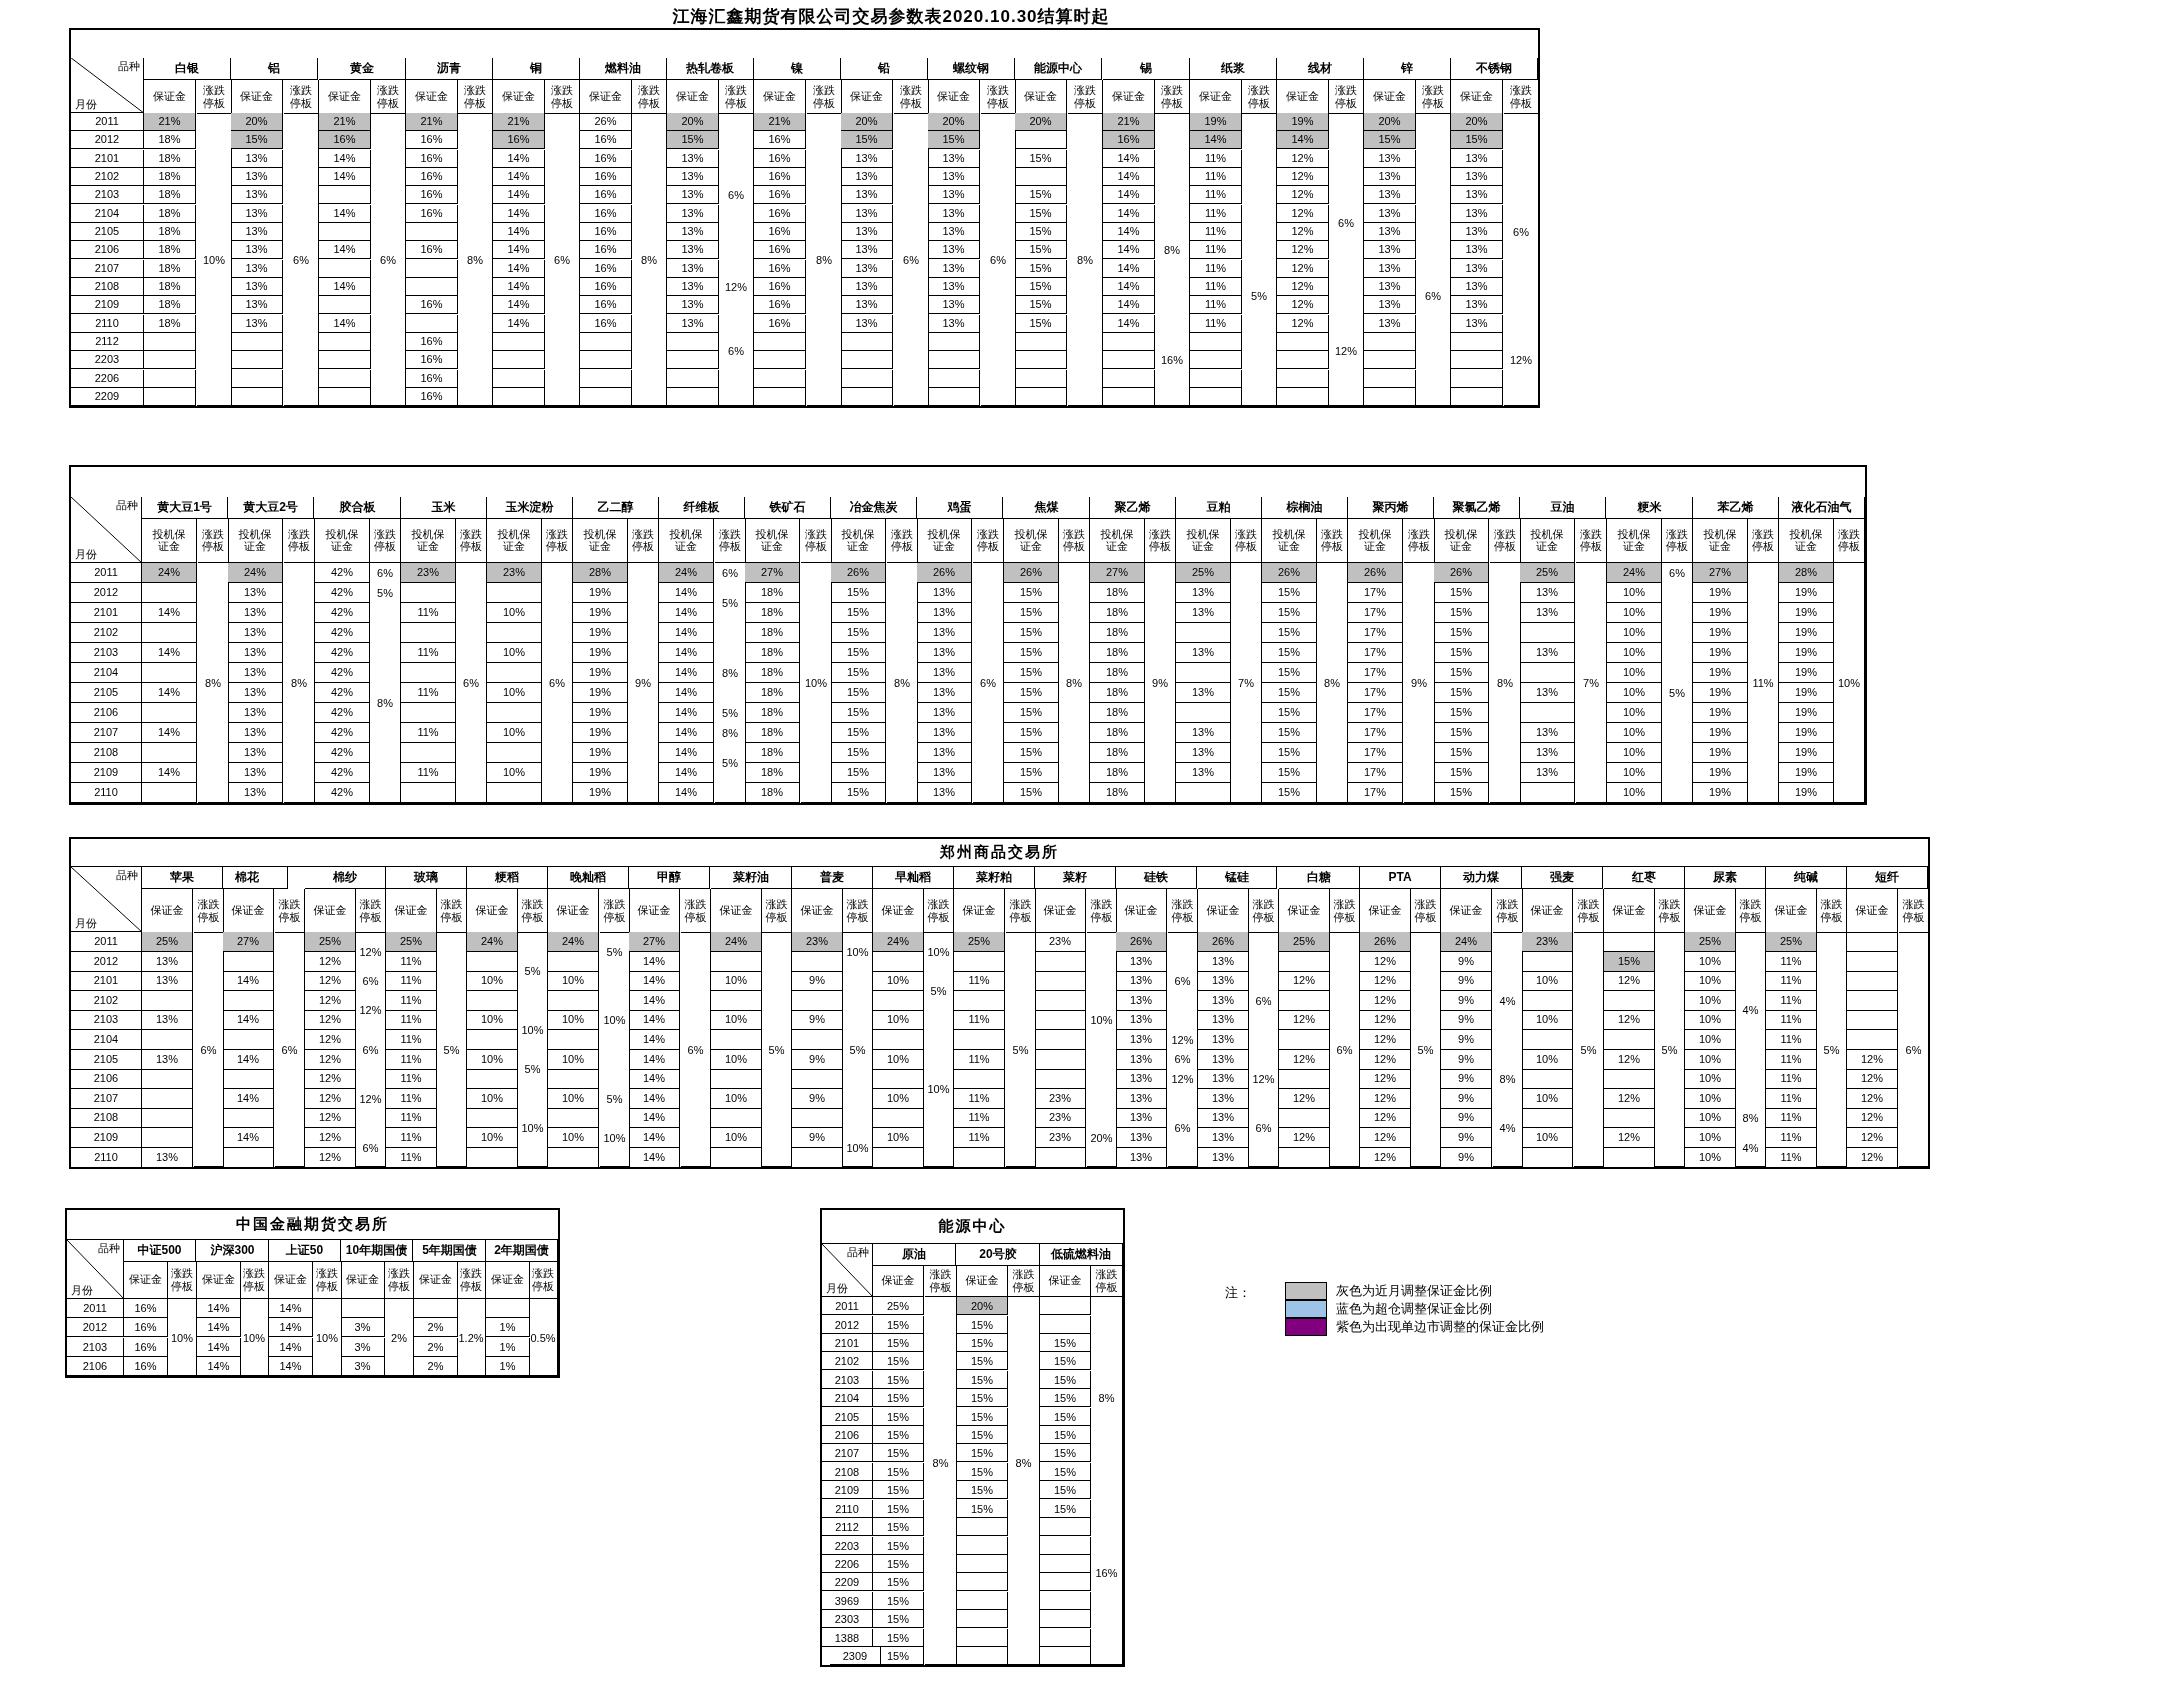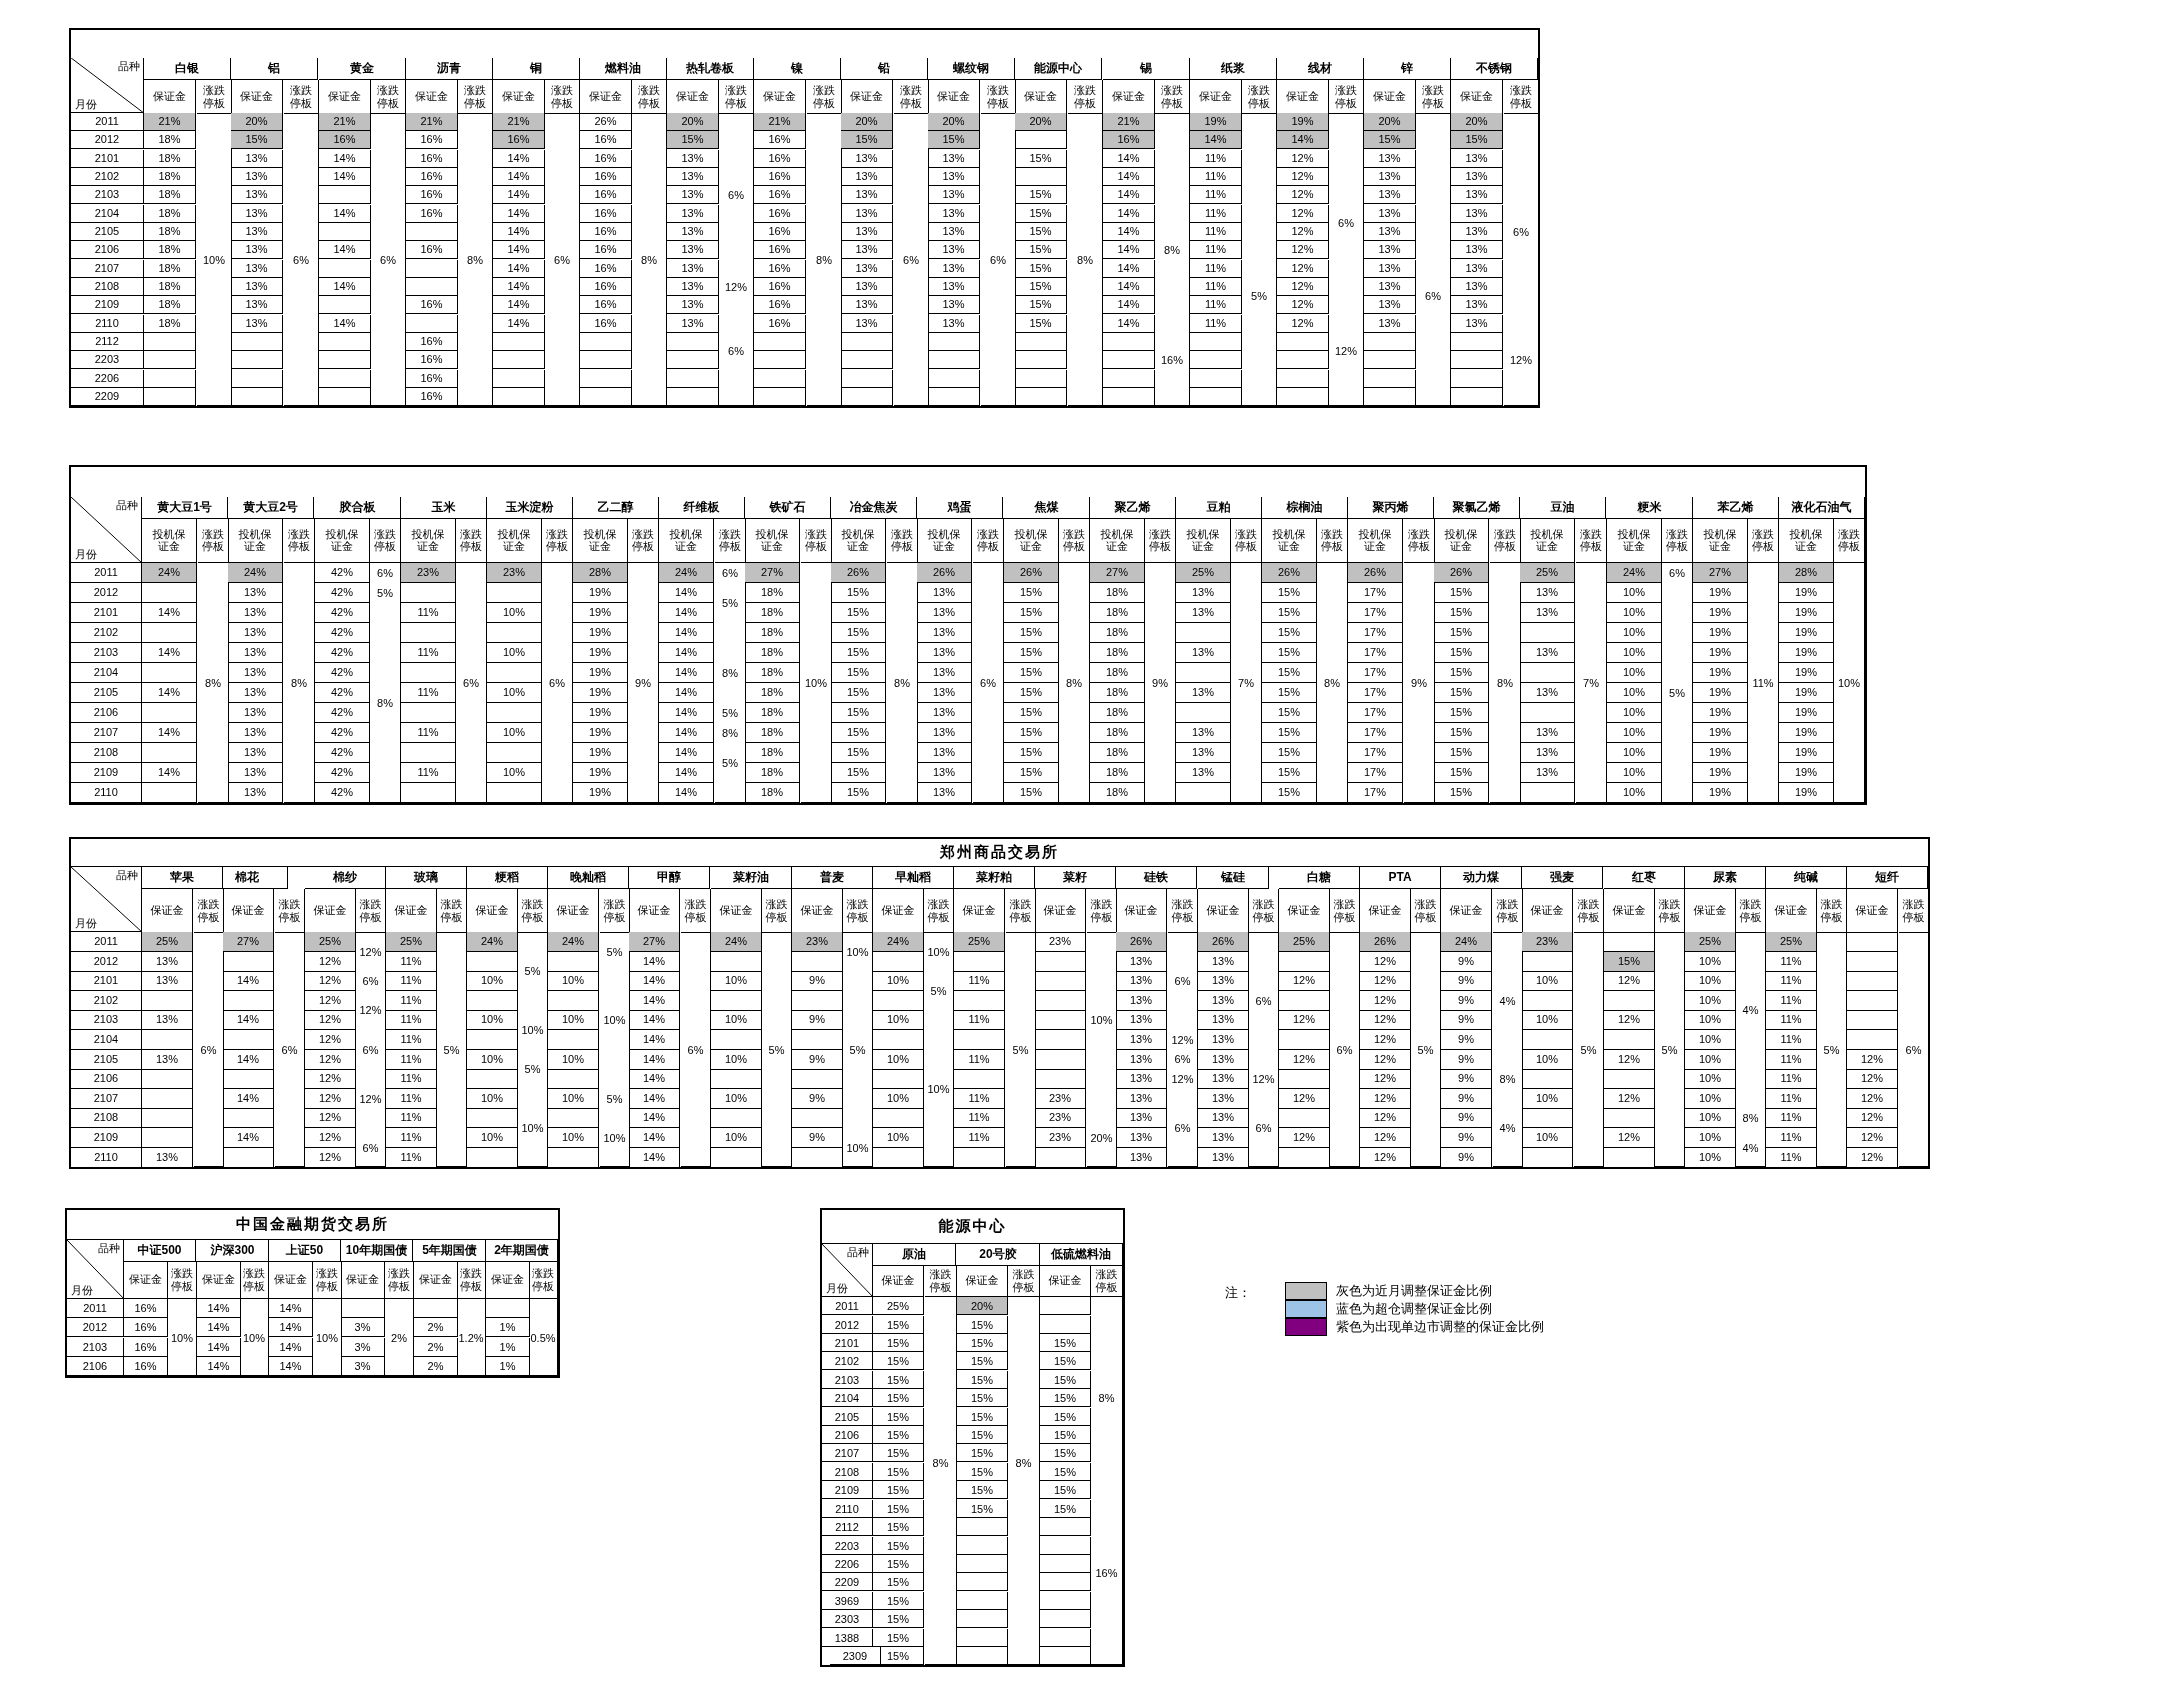--- a/index.html
+++ b/index.html
@@ -26,20 +26,21 @@
   .legend-note{font-size:13px;margin-right:34px;margin-top:2px;}
   .legend-items{display:flex;flex-direction:column;}
   .legend-item{display:flex;align-items:center;height:18px;}
   .legend-swatch{width:42px;height:18px;border:1px solid #000;margin-right:9px;box-sizing:border-box;margin-top:-1px;}
   .legend-label{font-size:13px;}
 </style>
 </head>
 <body>
 
 <div id="canvas">
+  <div class="main-title">江海汇鑫期货有限公司交易参数表2020.10.30结算时起</div>
 
   <div id="t-shfe" class="xtable" style="left: 69px; top: 28px; width: 1467px; height: 376px;">
       <div class="c corner" style="left: 0px; top: 28px; width: 73px; height: 55px;"><svg width="73" height="55" viewBox="0 0 74 56">
           <line x1="0" y1="0" x2="74" y2="56" stroke="#000" stroke-width="1"></line>
         </svg><span class="ctop">品种</span><span class="cbot">月份</span></div>
       <div class="c ph" style="left: 73px; top: 28px; width: 87px; height: 22px;">白银</div>
       <div class="c sm" style="left: 73px; top: 50px; width: 52px; height: 34px;"><span>保证金</span></div>
       <div class="c sl" style="left: 126px; top: 50px; width: 35px; height: 34px;"><span>涨跌停板</span></div>
       <div class="c mv g" style="left: 73px; top: 83px; width: 52px; height: 18.3px;">21%</div>
       <div class="c mv" style="left: 73px; top: 101px; width: 52px; height: 18.3px;">18%</div>
@@ -918,21 +919,21 @@
       <div class="c mv" style="left: 1045px; top: 152px; width: 51px; height: 19.6px;">13%</div>
       <div class="c mv" style="left: 1045px; top: 171px; width: 51px; height: 19.6px;">13%</div>
       <div class="c mv" style="left: 1045px; top: 191px; width: 51px; height: 19.6px;">13%</div>
       <div class="c mv" style="left: 1045px; top: 211px; width: 51px; height: 19.6px;">13%</div>
       <div class="c mv" style="left: 1045px; top: 230px; width: 51px; height: 19.6px;">13%</div>
       <div class="c mv" style="left: 1045px; top: 250px; width: 51px; height: 19.6px;">13%</div>
       <div class="c mv" style="left: 1045px; top: 269px; width: 51px; height: 19.6px;">13%</div>
       <div class="c mv" style="left: 1045px; top: 289px; width: 51px; height: 19.6px;">13%</div>
       <div class="c mv" style="left: 1045px; top: 309px; width: 51px; height: 19.6px;">13%</div>
       <div class="c lcell" style="left: 1097px; top: 93px; width: 30px; height: 235px;"><div class="lv" style="top: 49px;">6%</div><div class="lv" style="top: 108px;">12%</div><div class="lv" style="top: 127px;">6%</div><div class="lv" style="top: 147px;">12%</div><div class="lv" style="top: 196px;">6%</div></div>
-      <div class="c ph" style="left: 1127px; top: 28px; width: 71px; height: 22px;">锰硅</div>
+      <div class="c ph" style="left: 1127px; top: 28px; width: 79px; height: 22px;">锰硅</div>
       <div class="c sm" style="left: 1127px; top: 50px; width: 51px; height: 44px;"><span>保证金</span></div>
       <div class="c sl" style="left: 1178px; top: 50px; width: 30px; height: 44px;"><span>涨跌停板</span></div>
       <div class="c mv g" style="left: 1127px; top: 93px; width: 51px; height: 19.6px;">26%</div>
       <div class="c mv" style="left: 1127px; top: 113px; width: 51px; height: 19.6px;">13%</div>
       <div class="c mv" style="left: 1127px; top: 132px; width: 51px; height: 19.6px;">13%</div>
       <div class="c mv" style="left: 1127px; top: 152px; width: 51px; height: 19.6px;">13%</div>
       <div class="c mv" style="left: 1127px; top: 171px; width: 51px; height: 19.6px;">13%</div>
       <div class="c mv" style="left: 1127px; top: 191px; width: 51px; height: 19.6px;">13%</div>
       <div class="c mv" style="left: 1127px; top: 211px; width: 51px; height: 19.6px;">13%</div>
       <div class="c mv" style="left: 1127px; top: 230px; width: 51px; height: 19.6px;">13%</div>

